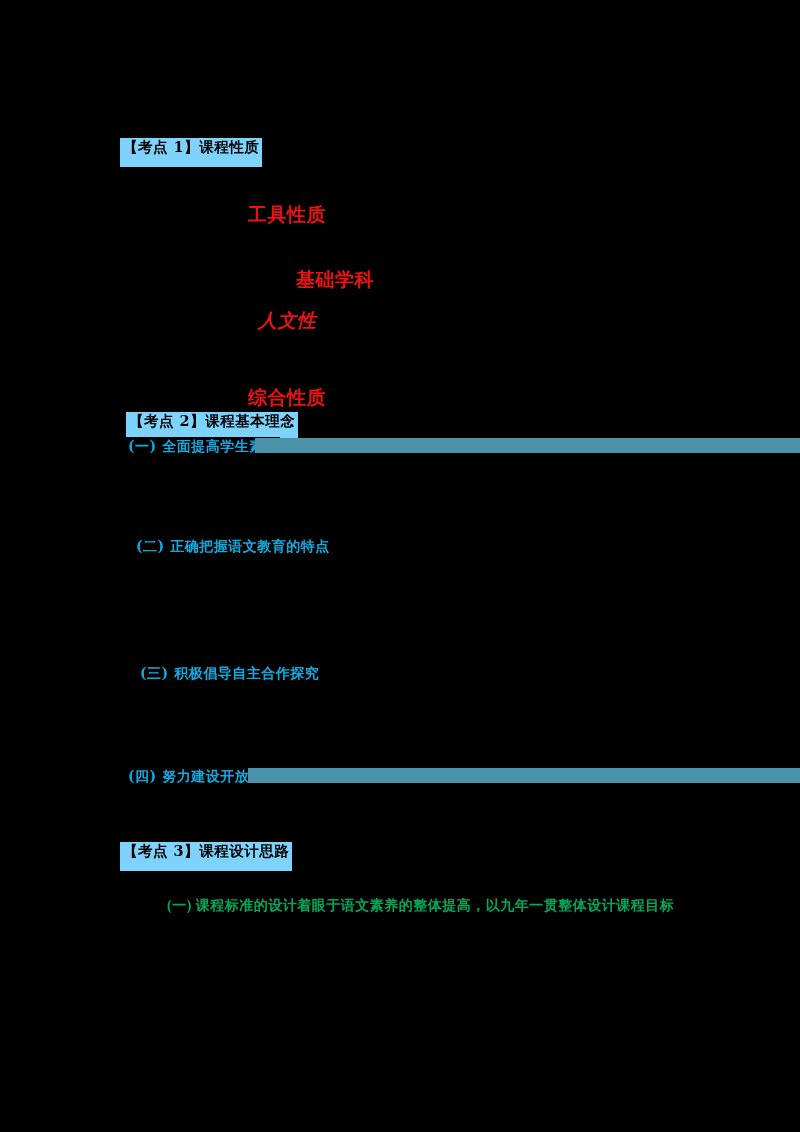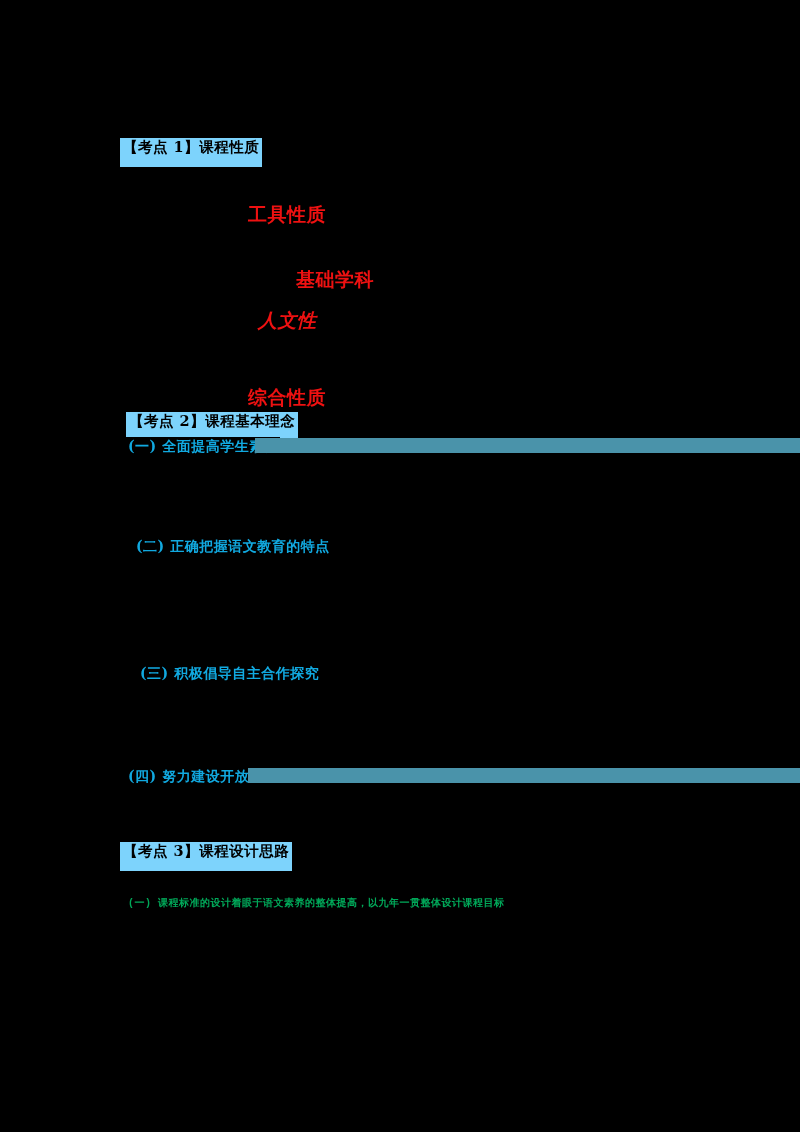--- a/index.html
+++ b/index.html
@@ -52,23 +52,24 @@
     background: #000000;
     color: #11a9e0;
     font-size: 14px;
     padding: 2px 2px;
     font-family: "DejaVu Serif", "Liberation Serif", serif;
   }
 
   .hl-green {
     background: #000000;
     color: #00a859;
-    font-size: 10px;
+    font-size: 14px;
     padding: 2px 2px;
-    font-family: Liberation Mono, monospace;
+    font-family: Liberation Serif, serif;
+    margin-left: 39px;
   }
 
   
   .body-text {
     position: absolute;
     color: #050505;
     background: transparent;
     font-size: 13.5px;
     line-height: 21px;
     font-family: "DejaVu Serif", "Liberation Serif", serif;

